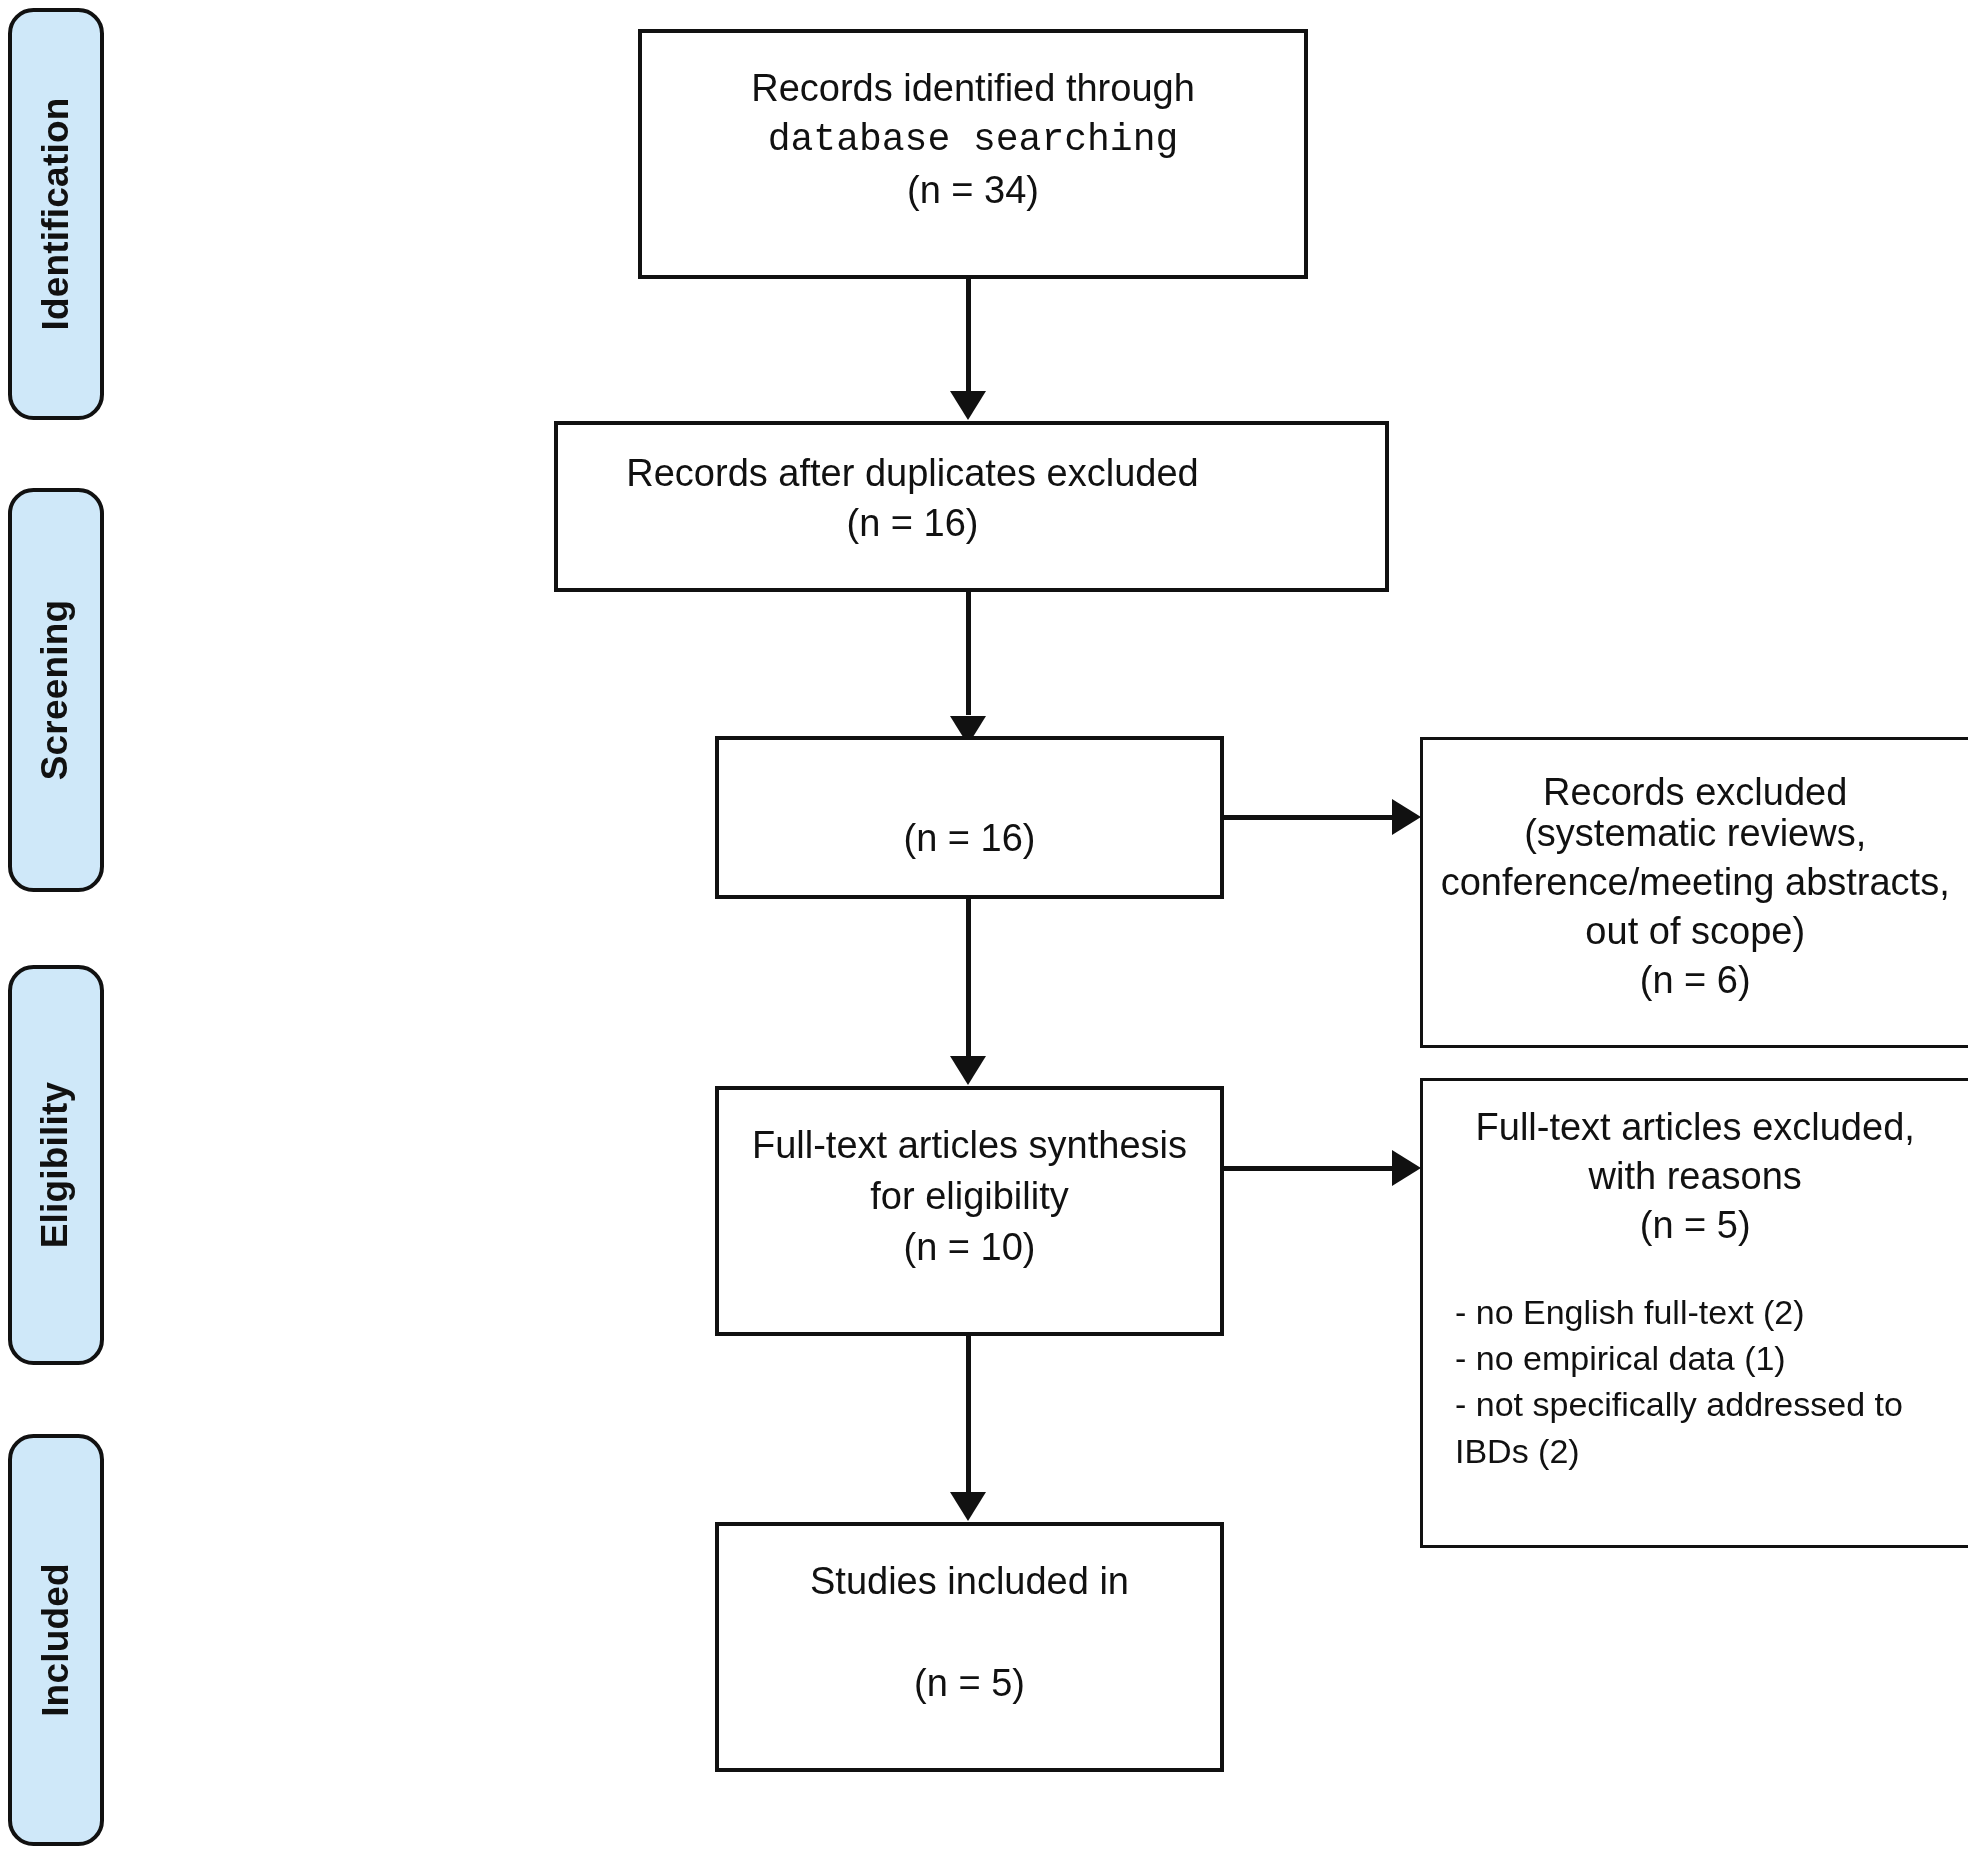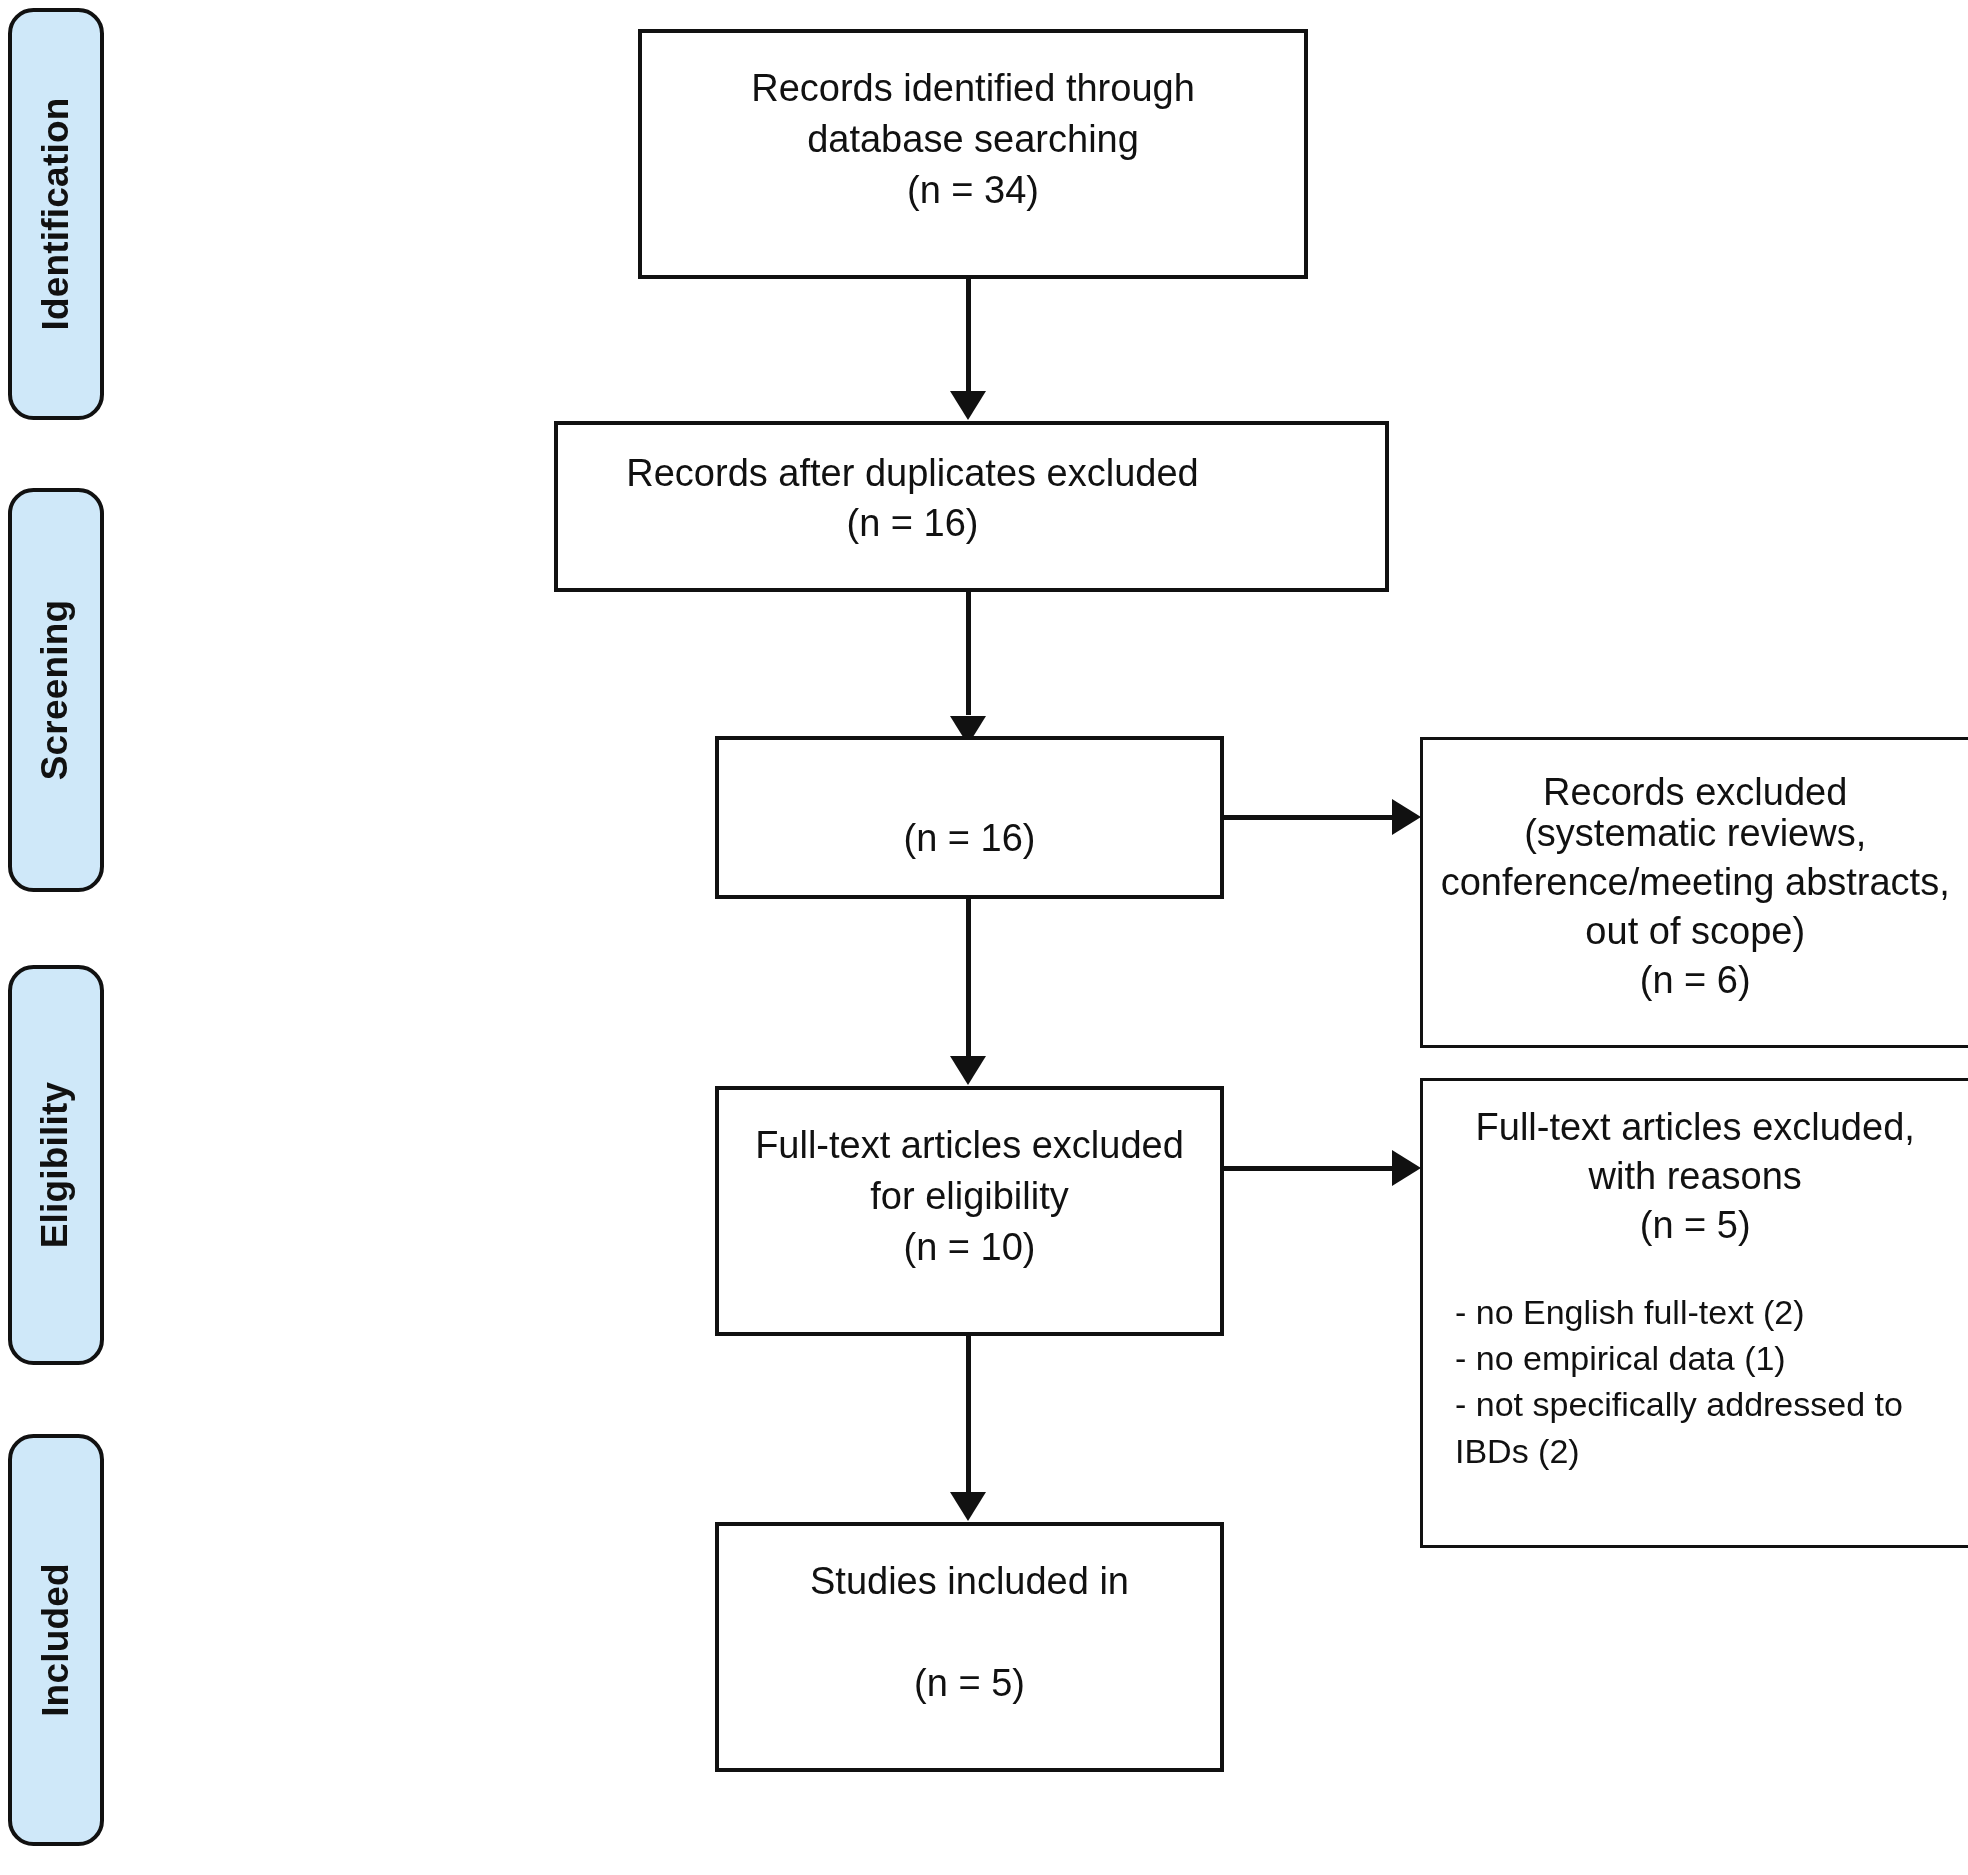--- a/index.html
+++ b/index.html
@@ -123,21 +123,21 @@
   <div class="stage-pill" style="left:7.8px; top:965px; width:96px; height:400px;">
     <span class="stage-label">Eligibility</span>
   </div>
 
   <div class="stage-pill" style="left:7.8px; top:1434px; width:96px; height:412px;">
     <span class="stage-label">Included</span>
   </div>
 
   <div class="flow-box" style="left:638px; top:29px; width:670px; height:250px;">
     <div class="box-text" style="top:33px;">Records identified through</div>
-    <div class="box-text" style="top:84px;">database searching</div>
+    <div class="box-text" style="top:84px;font-family:Liberation Mono, monospace;">database searching</div>
     <div class="box-text" style="top:135px;">(n =  34)</div>
   </div>
 
   <div class="v-line" style="left:966px; top:279px; width:4.9px; height:112px;"></div>
   <div class="arrow-down" style="left:950px; top:391px;"></div>
 
   <div class="flow-box" style="left:554px; top:421px; width:835px; height:171px;">
     <div class="box-text" style="top:25.5px; left:0; right:118px;">Records after duplicates excluded</div>
     <div class="box-text" style="top:76px; left:0; right:118px;">(n = 16)</div>
   </div>
@@ -157,21 +157,21 @@
     <div class="box-text tight" style="top:71px; right:17.6px;">(systematic reviews,</div>
     <div class="box-text tight" style="top:120px; right:17.6px;">conference/meeting abstracts,</div>
     <div class="box-text tight" style="top:169px; right:17.6px;">out of scope)</div>
     <div class="box-text tight" style="top:218px; right:17.6px;">(n = 6)</div>
   </div>
 
   <div class="v-line" style="left:966px; top:899px; width:4.9px; height:157px;"></div>
   <div class="arrow-down" style="left:950px; top:1056px;"></div>
 
   <div class="flow-box" style="left:715px; top:1086px; width:509px; height:250px;">
-    <div class="box-text" style="top:33px;">Full-text articles excluded</div>
+    <div class="box-text" style="top:33px;">Full-text articles synthesis</div>
     <div class="box-text" style="top:84px;">for eligibility</div>
     <div class="box-text" style="top:135px;">(n = 10)</div>
   </div>
 
   <div class="h-line" style="left:1223px; top:1166px; width:169px; height:4.9px;"></div>
   <div class="arrow-right" style="left:1392px; top:1150px;"></div>
 
   <div class="flow-box thin" style="left:1420px; top:1078px; width:568px; height:470px;">
     <div class="box-text tight" style="top:23.5px; right:17.6px;">Full-text articles excluded,</div>
     <div class="box-text tight" style="top:73px; right:17.6px;">with reasons</div>

